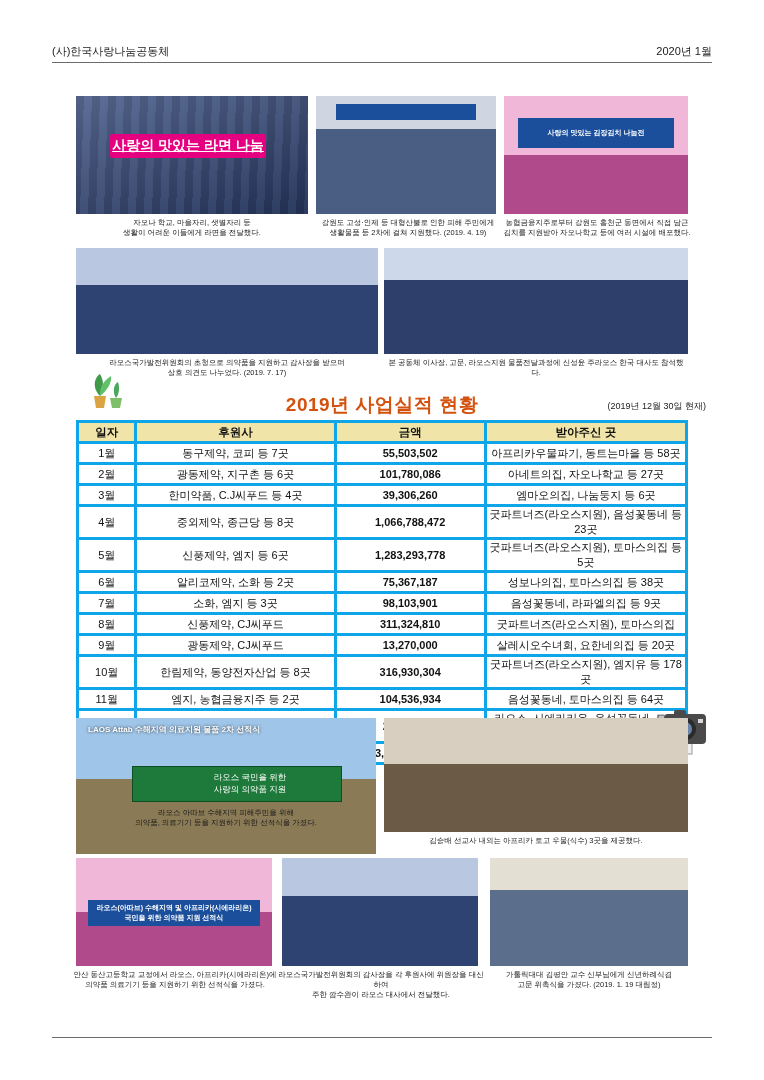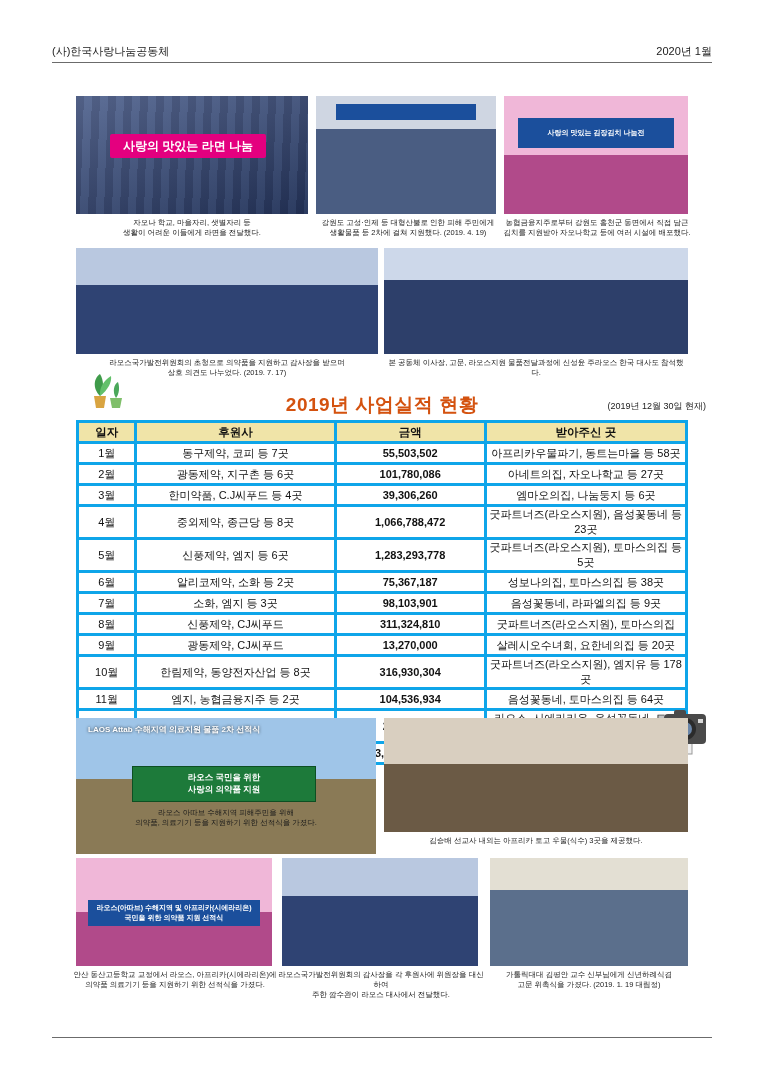--- a/index.html
+++ b/index.html
@@ -98,36 +98,38 @@
     font-size: 8px;
     font-weight: bold;
     text-shadow: 0 0 3px rgba(0,0,0,.8);
     white-space: nowrap;
   }
   .banner-green {
     position: absolute;
     background: #1d7a3a;
     color: #fff;
     font-size: 8.5px;
-    font-weight: bold;
+    font-weight: normal;
     display: flex;
     align-items: center;
     justify-content: center;
     border: 1px solid #0d4f22;
+    padding-left: 26px;
   }
   .banner-pink {
     position: absolute;
     background: #e4007f;
     color: #fff;
-    font-size: 12px;
+    font-size: 14px;
     font-weight: bold;
     display: flex;
     align-items: center;
     justify-content: center;
     text-align: center;
+    text-decoration: underline;
   }
   .banner-blue {
     position: absolute;
     background: #1b4f9c;
     color: #fff;
     font-size: 7px;
     font-weight: bold;
     display: flex;
     align-items: center;
     justify-content: center;

